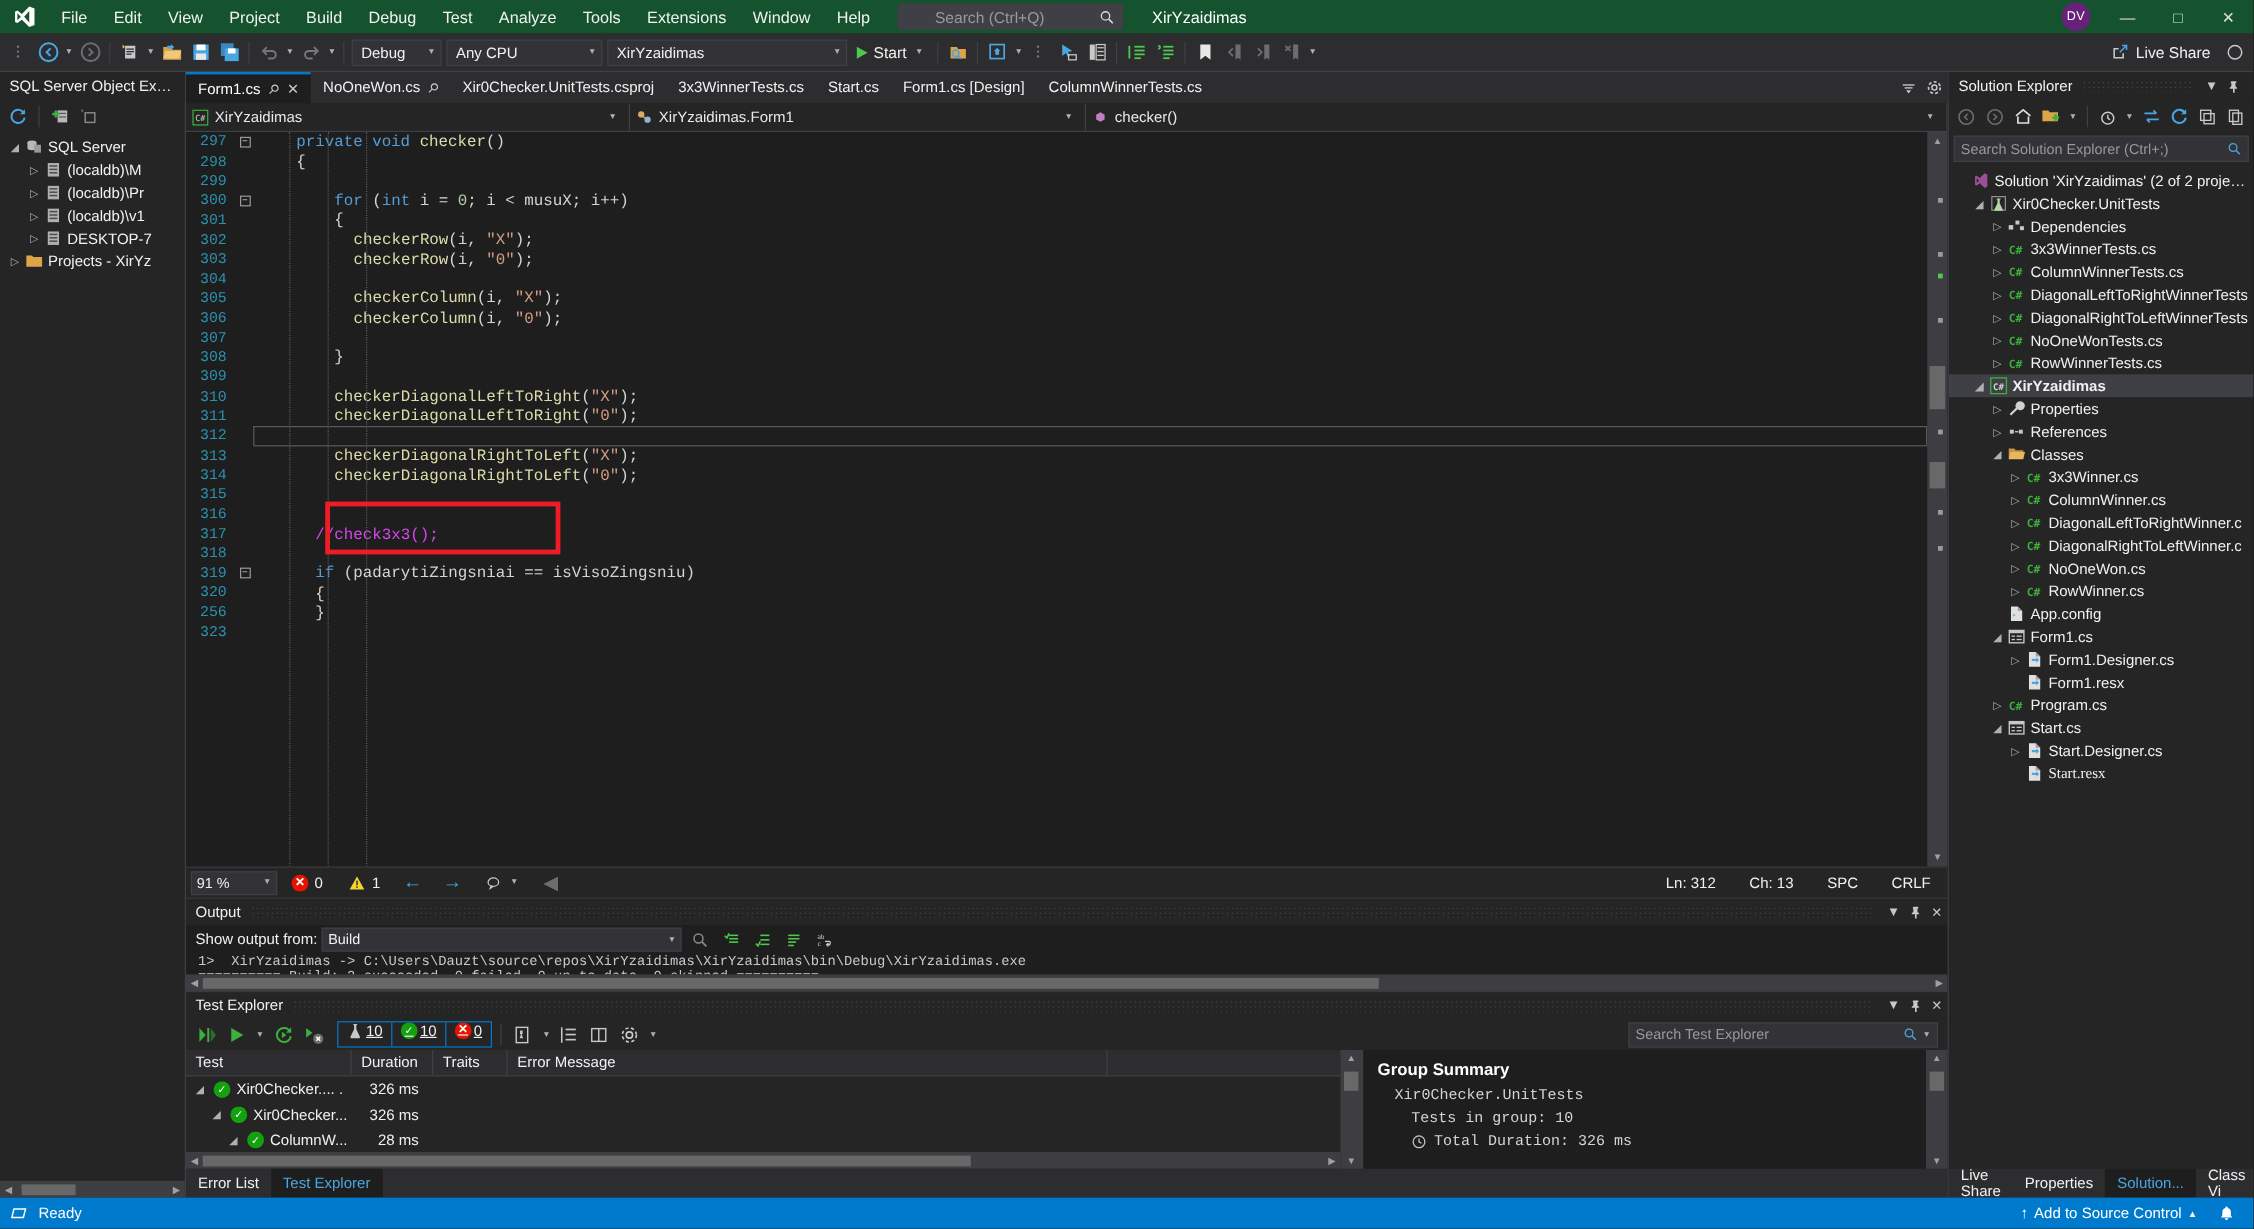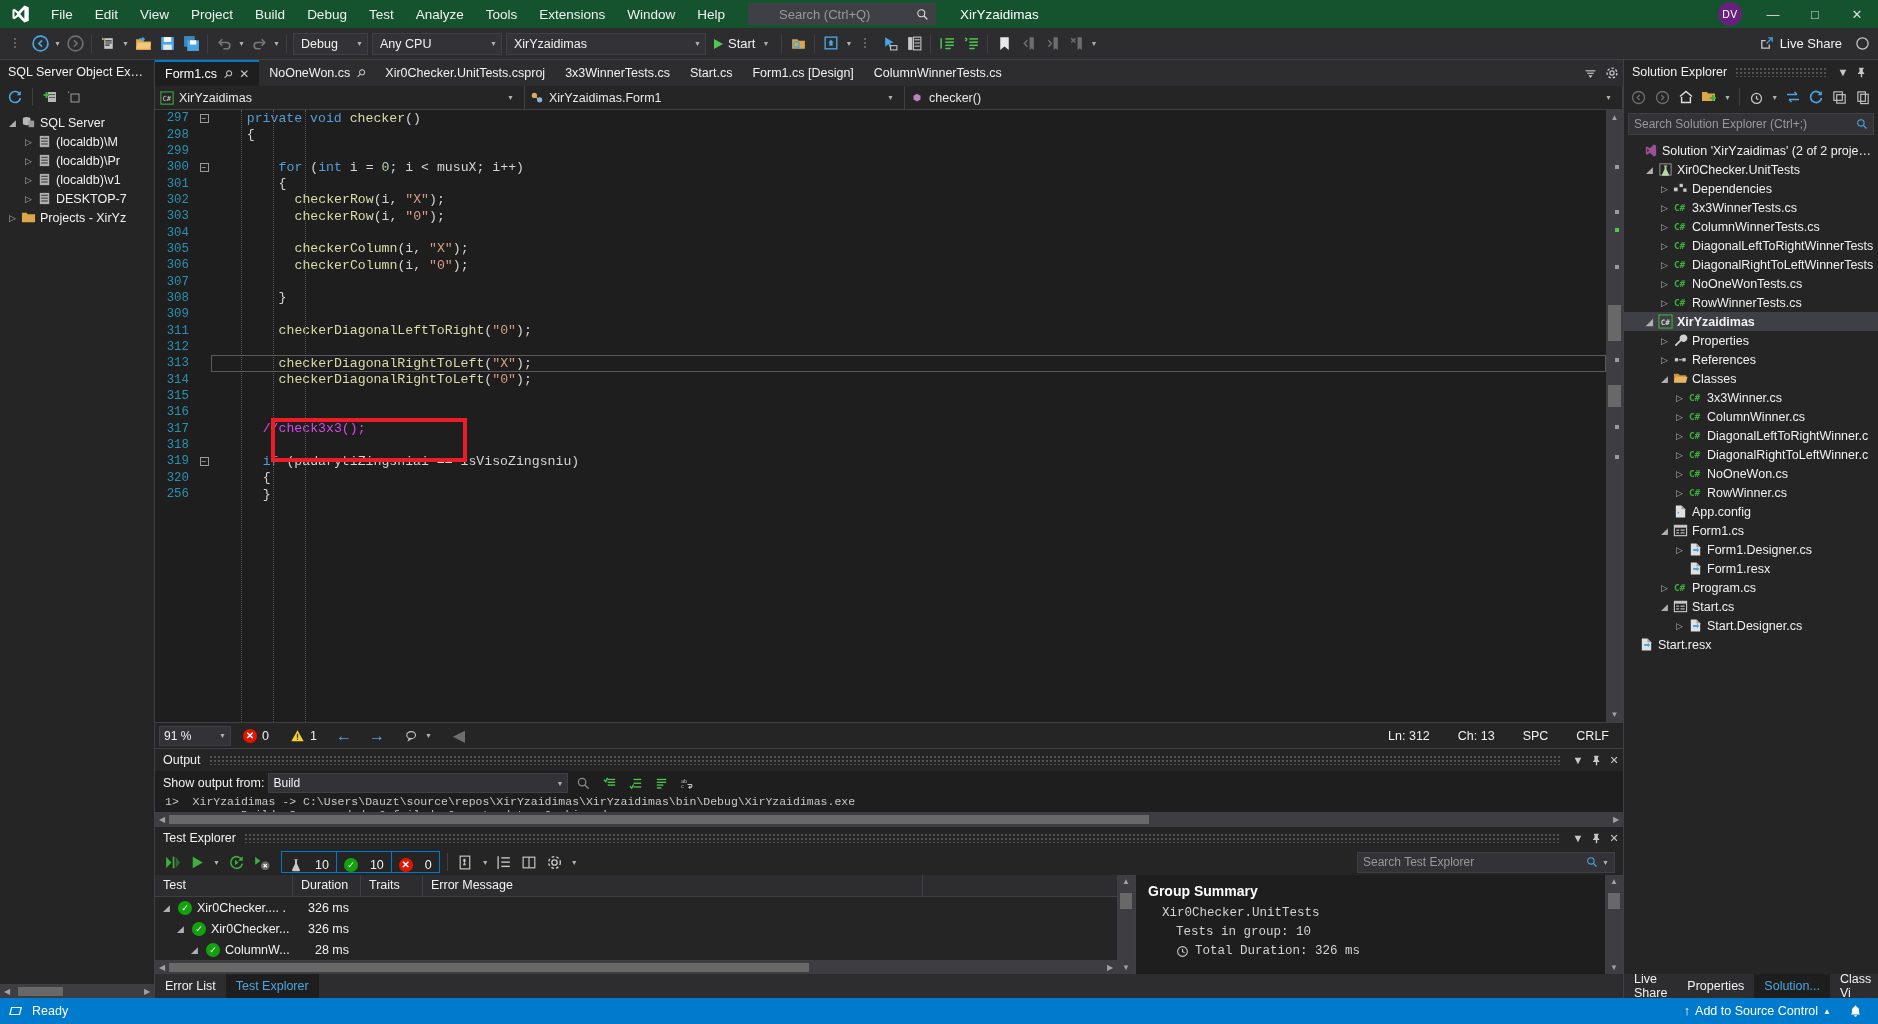--- a/index.html
+++ b/index.html
@@ -128,21 +128,21 @@
   .pane-btn { width:18px;height:22px;display:flex;align-items:center;justify-content:center;color:#c8c8c8;font-size:11px;}
   .outtools { height:24px; display:flex; align-items:center; gap:4px; padding-left:8px; font-size:12.5px;}
   .outcombo { width:300px;height:20px;background:#333337;border:1px solid #3f3f46;display:flex;align-items:center;padding:0 4px;font-size:12px;}
   .outbody { flex:1; overflow:hidden; font-family:"Liberation Mono",monospace; font-size:11.5px; color:#c8c8c8; padding-left:10px; background:#1e1e1e;}
 
   
   .testpanel { height:148px; background:#252526; border-top:1px solid #3f3f46; display:flex; flex-direction:column; flex:0 0 148px;}
   .te-tools { height:26px; display:flex; align-items:center; gap:3px; padding-left:6px; }
   .te-ico { width:22px;height:22px;display:flex;align-items:center;justify-content:center; }
   .te-counts { display:flex; border:1px solid #007acc; height:22px; margin-left:6px;}
-  .te-count { display:flex;align-items:flex-end;gap:12px;padding:0 7px; border-right:1px solid #007acc; font-size:12.5px;}
+  .te-count { display:flex;align-items:flex-start;gap:2px;padding:0 7px; border-right:1px solid #007acc; font-size:12.5px;text-decoration:underline;}
   .te-count:last-child{border-right:none;}
   .te-search { margin-left:auto; margin-right:8px; width:258px;height:21px;background:#333337;border:1px solid #3f3f46;
                display:flex;align-items:center;padding:0 5px;color:#999;font-size:12px;}
   .te-main { flex:1; display:flex; min-height:0; }
   .te-grid { flex:1; display:flex; flex-direction:column; min-width:0; }
   .te-hdr { height:22px; display:flex; background:#2d2d30; border-bottom:1px solid #3f3f46; font-size:12.5px;}
   .te-th { padding:3px 8px; border-right:1px solid #3f3f46; color:#f1f1f1; }
   .te-rows { flex:1; overflow:hidden; }
   .te-row { height:21px; display:flex; align-items:center; font-size:12.5px; }
   .ok-ico { width:14px;height:14px;border-radius:50%;background:#13a10e;color:#fff;font-size:9px;line-height:14px;text-align:center;}
@@ -612,31 +612,33 @@
               <div class="eline"><span class="lnum">300</span><span class="gly   ph glyph"><span class="fold">−</span></span><span class="code" style="padding-left:67.6px"><span class="k">for </span><span class="p">(</span><span class="k">int</span><span class="p"> i = </span><span class="n">0</span><span class="p">; i &lt; musuX; i++)</span></span></div>
               <div class="eline"><span class="lnum">301</span><span class="gly   ph glyph"></span><span class="code" style="padding-left:67.6px"><span class="p">{</span></span></div>
               <div class="eline"><span class="lnum">302</span><span class="gly   ph glyph"></span><span class="code" style="padding-left:83.5px"><span class="m">checkerRow</span><span class="p">(i, </span><span class="s">"X"</span><span class="p">);</span></span></div>
               <div class="eline"><span class="lnum">303</span><span class="gly   ph glyph"></span><span class="code" style="padding-left:83.5px"><span class="m">checkerRow</span><span class="p">(i, </span><span class="s">"0"</span><span class="p">);</span></span></div>
               <div class="eline"><span class="lnum">304</span><span class="gly   ph glyph"></span><span class="code" style="padding-left:4px"></span></div>
               <div class="eline"><span class="lnum">305</span><span class="gly   ph glyph"></span><span class="code" style="padding-left:83.5px"><span class="m">checkerColumn</span><span class="p">(i, </span><span class="s">"X"</span><span class="p">);</span></span></div>
               <div class="eline"><span class="lnum">306</span><span class="gly   ph glyph"></span><span class="code" style="padding-left:83.5px"><span class="m">checkerColumn</span><span class="p">(i, </span><span class="s">"0"</span><span class="p">);</span></span></div>
               <div class="eline"><span class="lnum">307</span><span class="gly   ph glyph"></span><span class="code" style="padding-left:4px"></span></div>
               <div class="eline"><span class="lnum">308</span><span class="gly   ph glyph"></span><span class="code" style="padding-left:67.6px"><span class="p">}</span></span></div>
               <div class="eline"><span class="lnum">309</span><span class="gly   ph glyph"></span><span class="code" style="padding-left:4px"></span></div>
+              <div class="eline"><span class="lnum">310</span><span class="gly   ph glyph"></span><span class="code" style="padding-left:67.6px"><span class="m">checkerDiagonalLeftToRight</span><span class="p">(</span><span class="s">"X"</span><span class="p">);</span></span></div>
               <div class="eline"><span class="lnum">311</span><span class="gly   ph glyph"></span><span class="code" style="padding-left:67.6px"><span class="m">checkerDiagonalLeftToRight</span><span class="p">(</span><span class="s">"0"</span><span class="p">);</span></span></div>
               <div class="eline"><span class="lnum">312</span><span class="gly   ph glyph"></span><span class="code" style="padding-left:4px"></span></div>
               <div class="eline"><span class="lnum">313</span><span class="gly   ph glyph"></span><span class="code" style="padding-left:67.6px"><span class="m">checkerDiagonalRightToLeft</span><span class="p">(</span><span class="s">"X"</span><span class="p">);</span></span></div>
               <div class="eline"><span class="lnum">314</span><span class="gly   ph glyph"></span><span class="code" style="padding-left:67.6px"><span class="m">checkerDiagonalRightToLeft</span><span class="p">(</span><span class="s">"0"</span><span class="p">);</span></span></div>
               <div class="eline"><span class="lnum">315</span><span class="gly   ph glyph"></span><span class="code" style="padding-left:4px"></span></div>
               <div class="eline"><span class="lnum">316</span><span class="gly   ph glyph"></span><span class="code" style="padding-left:4px"></span></div>
               <div class="eline"><span class="lnum">317</span><span class="gly   ph glyph"></span><span class="code" style="padding-left:51.7px"><span class="c">//check3x3();</span></span></div>
               <div class="eline"><span class="lnum">318</span><span class="gly   ph glyph"></span><span class="code" style="padding-left:4px"></span></div>
               <div class="eline"><span class="lnum">319</span><span class="gly   ph glyph"><span class="fold">−</span></span><span class="code" style="padding-left:51.7px"><span class="k">if </span><span class="p">(padarytiZingsniai == isVisoZingsniu)</span></span></div>
               <div class="eline"><span class="lnum">320</span><span class="gly   ph glyph"></span><span class="code" style="padding-left:51.7px"><span class="p">{</span></span></div>
               <div class="eline"><span class="lnum">256</span><span class="gly   ph glyph"></span><span class="code" style="padding-left:51.7px"><span class="p">}</span></span></div>
+              <div class="eline"><span class="lnum">323</span><span class="gly   ph glyph"></span><span class="code" style="padding-left:4px"></span></div>
             </div>
           <div class="redbox" id="redbox" style="left: 116px; top: 308px; width: 196px; height: 44px; border-color: rgb(238, 28, 37);"></div>
         <div class="curline" style="top: 245.25px;"></div>
           </div>
         <div class="vscroll">
           <div class="vs-arr">▲</div>
           <div class="vs-mark" style="top:55px"></div>
           <div class="vs-mark" style="top:100px"></div>
           <div class="vs-mark g" style="top:118px;background:#4ec94e"></div>
           <div class="vs-mark" style="top:155px"></div>
@@ -1281,21 +1283,21 @@
             <span class="twist">▷</span>
             <span class="ticon">
               <svg width="15" height="15" viewBox="0 0 16 16">
                 <path fill="#e0e0e0" d="M3 1.5h6l4 4V14.5H3z"></path>
                 <path fill="#a0a0a0" d="M9 1.5l4 4H9z"></path>
                 <path fill="#4aa6e0" d="M5.5 7.5h4v-1.5l2.5 2.5-2.5 2.5V9.5h-4z"></path>
               </svg>
             </span>
             <span class="tlbl">Start.Designer.cs</span>
           </div>
-          <div class="tnode" style="">
+          <div class="tnode" style="padding-left: 49px; font-family: Liberation Serif, serif;">
             <span class="twist"></span>
             <span class="ticon">
               <svg width="15" height="15" viewBox="0 0 16 16">
                 <path fill="#e0e0e0" d="M3 1.5h6l4 4V14.5H3z"></path>
                 <path fill="#a0a0a0" d="M9 1.5l4 4H9z"></path>
                 <path fill="#4aa6e0" d="M5.5 7.5h4v-1.5l2.5 2.5-2.5 2.5V9.5h-4z"></path>
               </svg>
             </span>
             <span class="tlbl">Start.resx</span>
           </div>

